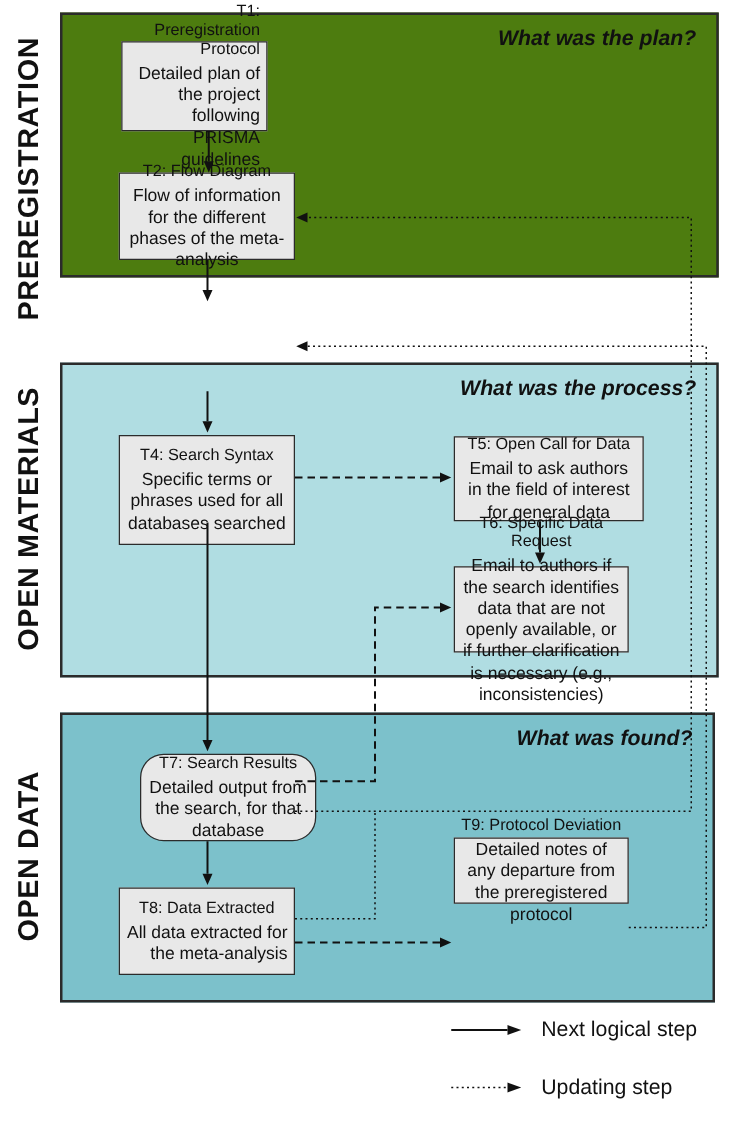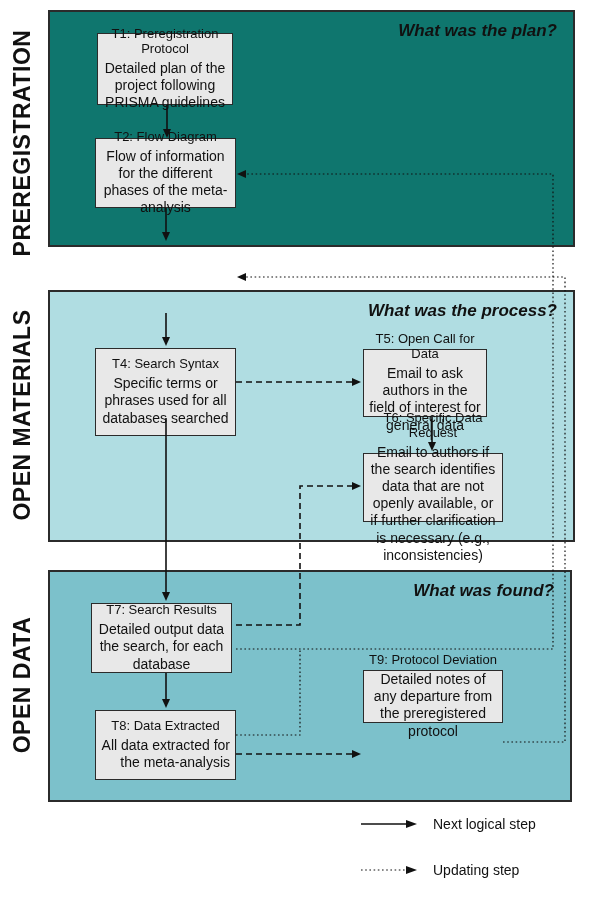--- a/index.html
+++ b/index.html
@@ -11,51 +11,51 @@
   .vlabel{
     position:absolute;width:280px;height:30px;text-align:center;
     font-size:23px;font-weight:bold;letter-spacing:.5px;color:#111;
     transform:rotate(-90deg);line-height:30px;white-space:nowrap;
   }
   #vl1{left:-118px;top:128px;}
   #vl2{left:-118px;top:400px;}
   #vl3{left:-118px;top:670px;}
   
   .section{position:absolute;border:2px solid #2b2b2b;box-sizing:border-box;}
-  #sec1{left:48px;top:10px;width:527px;height:237px;background:#0f766e;}
+  #sec1{left:48px;top:10px;width:527px;height:212px;background:#4d7c0f;}
   #sec2{left:48px;top:290px;width:527px;height:252px;background:#b0dde2;}
   #sec3{left:48px;top:570px;width:524px;height:232px;background:#7cc1cb;}
   .question{
     position:absolute;right:16px;top:9px;font-size:17px;font-weight:bold;
     font-style:italic;color:#111;white-space:nowrap;
   }
   
   .box{
     position:absolute;background:#e8e8e8;border:1.6px solid #2b2b2b;box-sizing:border-box;
     display:flex;flex-direction:column;justify-content:center;align-items:center;
     text-align:center;padding:2px 5px;z-index:3;
   }
   .box-title{font-size:13px;line-height:1.15;}
   .box-desc{font-size:14px;line-height:1.22;margin-top:3px;}
-  #box-t1{left:97px;top:33px;width:136px;height:72px;}
+  #box-t1{left:97px;top:33px;width:117px;height:72px;text-align:right;}
   #box-t2{left:95px;top:138px;width:141px;height:70px;}
   #box-t3{left:95px;top:243px;width:141px;height:70px;}
   #box-t4{left:95px;top:348px;width:141px;height:88px;}
-  #box-t5{left:363px;top:349px;width:124px;height:68px;}
+  #box-t5{left:363px;top:349px;width:152px;height:68px;}
   #box-t6{left:363px;top:453px;width:140px;height:69px;}
-  #box-t7{left:91px;top:603px;width:141px;height:70px;}
+  #box-t7{left:112px;top:603px;width:141px;height:70px;border-radius:19px;}
   #box-t8{left:95px;top:710px;width:141px;height:70px;text-align:right;}
   #box-t9{left:363px;top:670px;width:140px;height:53px;}
   
   #wires{position:absolute;left:0;top:0;z-index:4;pointer-events:none;}
   
   .legend-row{position:absolute;left:360px;display:flex;align-items:center;z-index:2;}
   #leg1{top:816px;} #leg2{top:839px;} #leg3{top:862px;}
   .legend-swatch{width:58px;height:16px;margin-right:15px;}
-  .legend-label{font-size:14px;color:#111;line-height:16px;white-space:nowrap;}
+  .legend-label{font-size:17px;color:#111;line-height:16px;white-space:nowrap;}
 </style>
 </head>
 <body>
 
 <div class="canvas">
 
   <div class="vlabel" id="vl1">PREREGISTRATION</div>
   <div class="vlabel" id="vl2">OPEN MATERIALS</div>
   <div class="vlabel" id="vl3">OPEN DATA</div>
 
@@ -84,21 +84,21 @@
   <div class="box" id="box-t5">
     <div class="box-title">T5: Open Call for Data</div>
     <div class="box-desc">Email to ask authors in the field of interest for general data</div>
   </div>
   <div class="box" id="box-t6">
     <div class="box-title">T6: Specific Data Request</div>
     <div class="box-desc">Email to authors if the search identifies data that are not openly available, or if further clarification is necessary (e.g., inconsistencies)</div>
   </div>
   <div class="box" id="box-t7">
     <div class="box-title">T7: Search Results</div>
-    <div class="box-desc">Detailed output data the search, for each database</div>
+    <div class="box-desc">Detailed output from the search, for that database</div>
   </div>
   <div class="box" id="box-t8">
     <div class="box-title">T8: Data Extracted</div>
     <div class="box-desc">All data extracted for the meta-analysis</div>
   </div>
   <div class="box" id="box-t9">
     <div class="box-title">T9: Protocol Deviation</div>
     <div class="box-desc">Detailed notes of any departure from the preregistered protocol</div>
   </div>
 

